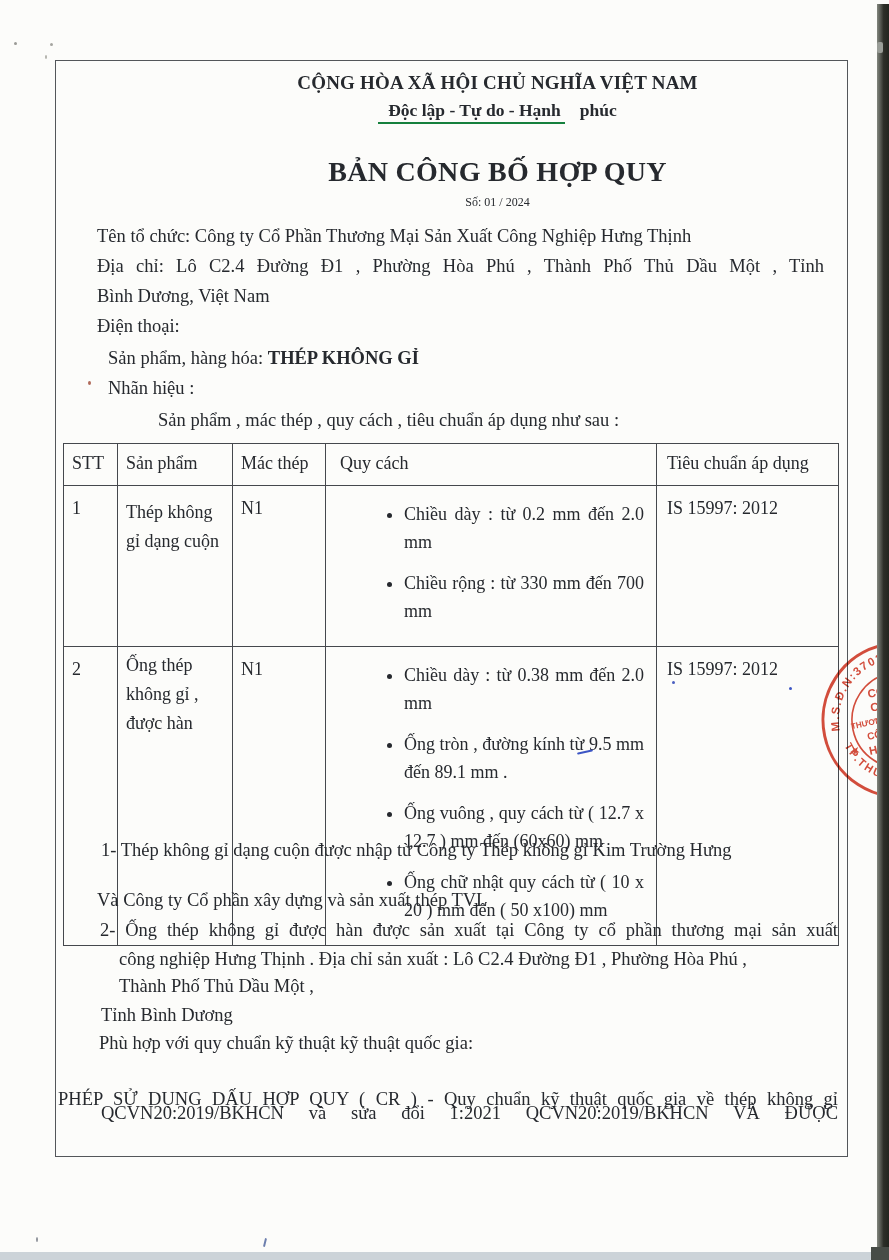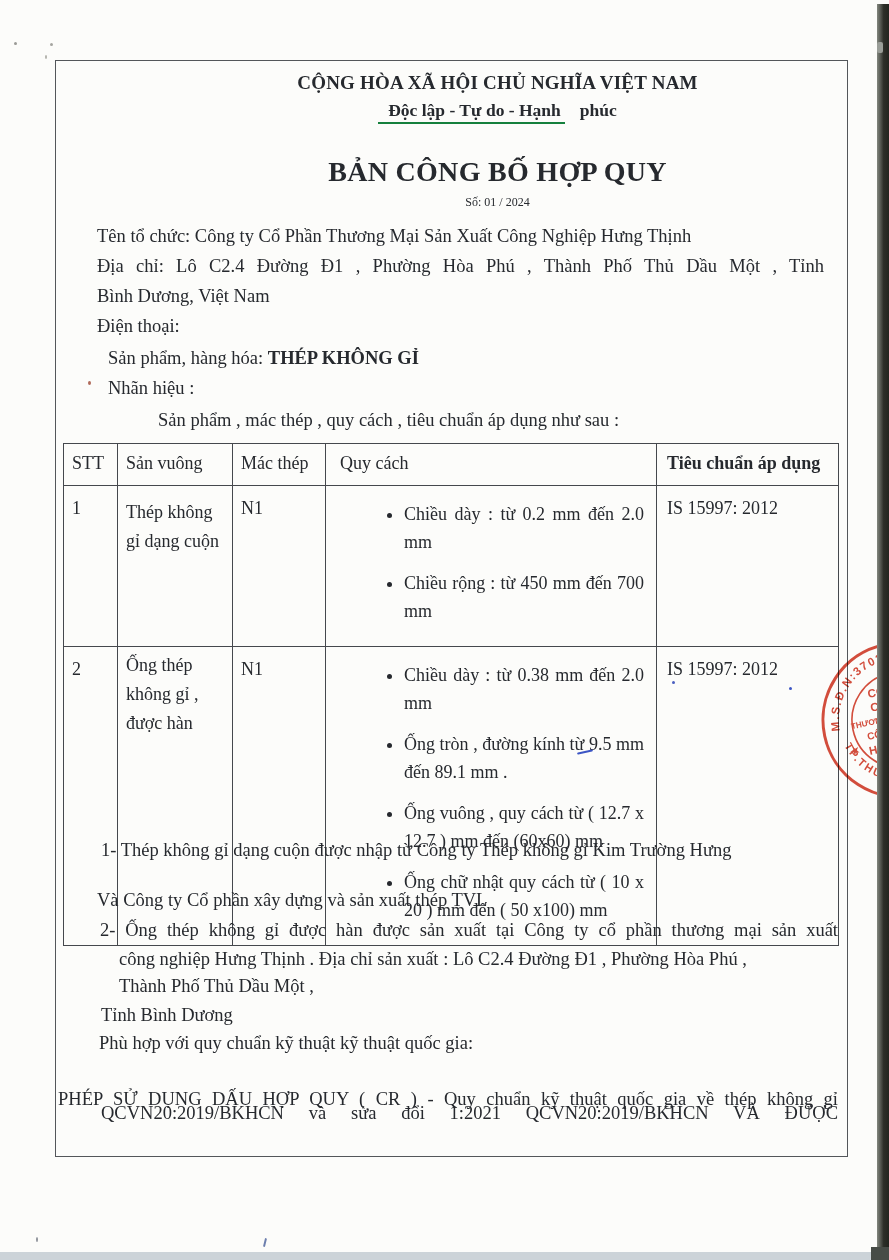--- a/index.html
+++ b/index.html
@@ -99,33 +99,33 @@
   <colgroup>
     <col class="col-stt">
       <col class="col-sp">
       <col class="col-mt">
       <col class="col-qc">
       <col class="col-tc">
   </colgroup>
   <tbody>
       <tr>
     <th class="c-center">STT</th>
-    <th>Sản vuông</th>
+    <th>Sản phẩm</th>
     <th>Mác thép</th>
     <th style="padding-left:14px;">Quy cách</th>
-    <th style="padding-left:10px;font-weight:bold;">Tiêu chuẩn áp dụng</th>
+    <th style="padding-left:10px;">Tiêu chuẩn áp dụng</th>
   </tr>
   <tr style="height:97px;">
     <td class="c-center" style="padding-top:12px;">1</td>
     <td class="cell-just" style="padding-top:12px;line-height:29px;">Thép không gỉ dạng cuộn</td>
     <td class="c-center" style="padding-top:12px;">N1</td>
     <td class="qc">
       <ul class="specs">
         <li class="stretch">Chiều dày : từ 0.2 mm đến 2.0 mm</li>
-        <li>Chiều rộng : từ 450 mm đến 700 mm</li>
+        <li>Chiều rộng : từ 330 mm đến 700 mm</li>
       </ul>
     </td>
     <td style="padding-top:12px;padding-left:10px;">IS 15997: 2012</td>
   </tr>
   <tr style="height:233px;">
     <td class="c-center" style="padding-top:12px;">2</td>
     <td class="cell-just" style="padding-top:4px;line-height:29px;">Ống thép không gỉ , được hàn</td>
     <td class="c-center" style="padding-top:12px;">N1</td>
     <td class="qc">
       <ul class="specs">

